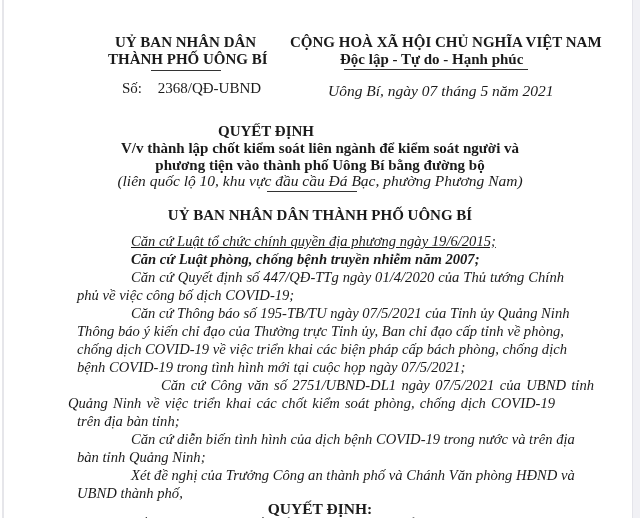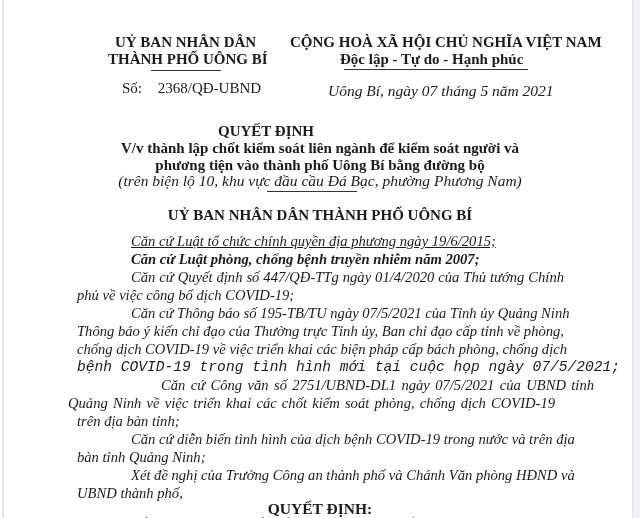--- a/index.html
+++ b/index.html
@@ -35,21 +35,21 @@
   </div>
 
   <div class="abs hdr" data-name="country-name" style="left:290px; top:34px; width:282px;">CỘNG HOÀ XÃ HỘI CHỦ NGHĨA VIỆT NAM</div>
   <div class="abs hdr" data-name="national-motto" style="left:340px; top:51px; width:182px;">Độc lập - Tự do - Hạnh phúc</div>
   <div class="rule" data-name="motto-underline" style="left:344px; top:69px; width:184px;"></div>
   <div class="abs ital" data-name="place-date" style="left:328px; top:82px; font-size:15.5px;">Uông Bí, ngày 07 tháng 5 năm 2021</div>
 
   <div class="abs hdr" data-name="doc-type-title" style="left:0; top:123px; width:532px;font-family:Liberation Serif, serif;">QUYẾT ĐỊNH</div>
   <div class="abs hdr" data-name="subject-line-1" style="left:0; top:140px; width:640px;">V/v thành lập chốt kiểm soát liên ngành để kiểm soát người và</div>
   <div class="abs hdr" data-name="subject-line-2" style="left:0; top:157px; width:640px;">phương tiện vào thành phố Uông Bí bằng đường bộ</div>
-  <div class="abs ital" data-name="subject-note" style="left:0; top:172px; width:640px; text-align:center; font-size:15.5px;">(trên biện lộ 10, khu vực đầu cầu Đá Bạc, phường Phương Nam)</div>
+  <div class="abs ital" data-name="subject-note" style="left:0; top:172px; width:640px; text-align:center; font-size:15.5px;">(liên quốc lộ 10, khu vực đầu cầu Đá Bạc, phường Phương Nam)</div>
   <div class="rule" data-name="title-underline" style="left:267px; top:191px; width:90px;"></div>
 
   <div class="abs hdr" data-name="authority-heading" style="left:0; top:207px; width:640px;">UỶ BAN NHÂN DÂN THÀNH PHỐ UÔNG BÍ</div>
 
   <div class="abs body-line" data-name="legal-basis-1" style="left:131px; top:235px;">Căn cứ Luật tổ chức chính quyền địa phương ngày 19/6/2015;</div>
   <div class="abs body-line" data-name="legal-basis-2" style="left:131px; top:257px;">Căn cứ Luật phòng, chống bệnh truyền nhiễm năm 2007;</div>
   <div class="abs body-line justify" data-name="legal-basis-3a" style="left:131px; top:279px; width:433px;">Căn cứ Quyết định số 447/QĐ-TTg ngày 01/4/2020 của Thủ tướng Chính</div>
   <div class="abs body-line" data-name="legal-basis-3b" style="left:77px; top:301px;">phủ về việc công bố dịch COVID-19;</div>
   <div class="abs body-line justify" data-name="legal-basis-4a" style="left:131px; top:323px; width:433px;">Căn cứ Thông báo số 195-TB/TU ngày 07/5/2021 của Tỉnh ủy Quảng Ninh</div>
   <div class="abs body-line justify" data-name="legal-basis-4b" style="left:77px; top:345px; width:487px;">Thông báo ý kiến chỉ đạo của Thường trực Tỉnh ủy, Ban chỉ đạo cấp tỉnh về phòng,</div>
@@ -64,21 +64,21 @@
 </div>
 
 <style>
   [data-name="legal-basis-1"]  { top: 233px !important; }
   [data-name="legal-basis-2"]  { top: 253px !important; font-weight: bold; }
   [data-name="legal-basis-3a"] { top: 273px !important; }
   [data-name="legal-basis-3b"] { top: 293px !important; }
   [data-name="legal-basis-4a"] { top: 313px !important; }
   [data-name="legal-basis-4b"] { top: 333px !important; }
   [data-name="legal-basis-4c"] { top: 353px !important; }
-  [data-name="legal-basis-4d"] { top: 373px !important; font-family: Liberation Mono, monospace; }
+  [data-name="legal-basis-4d"] { top: 373px !important; }
   [data-name="legal-basis-5a"] { top: 393px !important; }
   [data-name="legal-basis-5b"] { top: 413px !important; }
   [data-name="legal-basis-5c"] { top: 433px !important; }
   [data-name="legal-basis-6a"] { top: 453px !important; }
   [data-name="legal-basis-6b"] { top: 473px !important; }
   .body-line { font-size: 15px; line-height: 20px; }
 </style>
 
 <div class="abs body-line justify" data-name="proposal-line-1" style="left:131px; top:473px; width:433px;">Xét đề nghị của Trưởng Công an thành phố và Chánh Văn phòng HĐND và</div>
 <div class="abs body-line" data-name="proposal-line-2" style="left:77px; top:493px;">UBND thành phố,</div>

